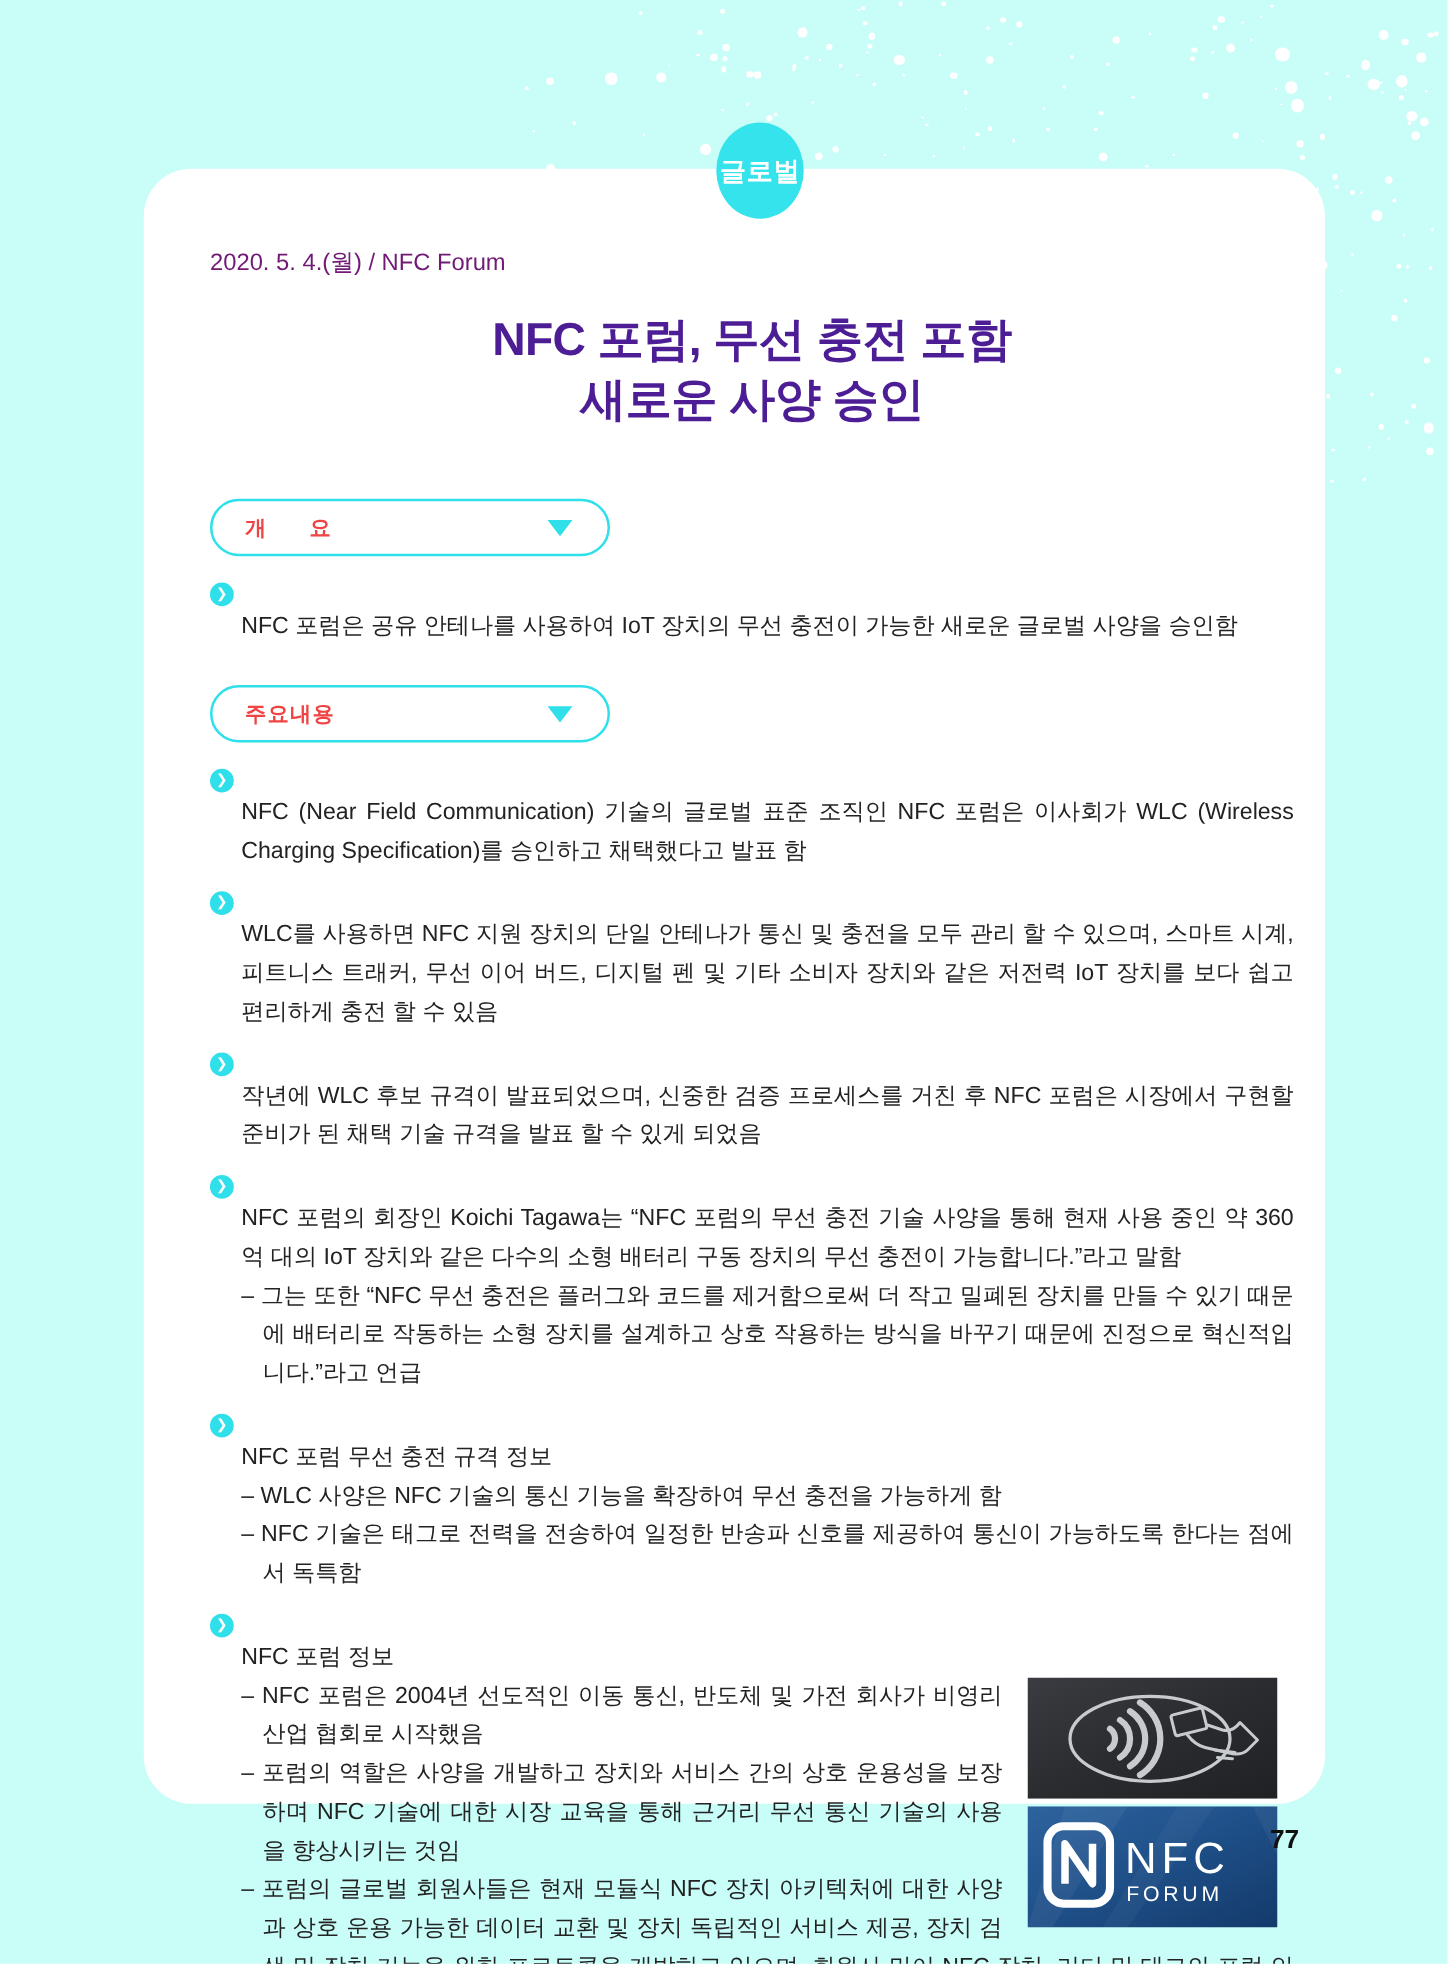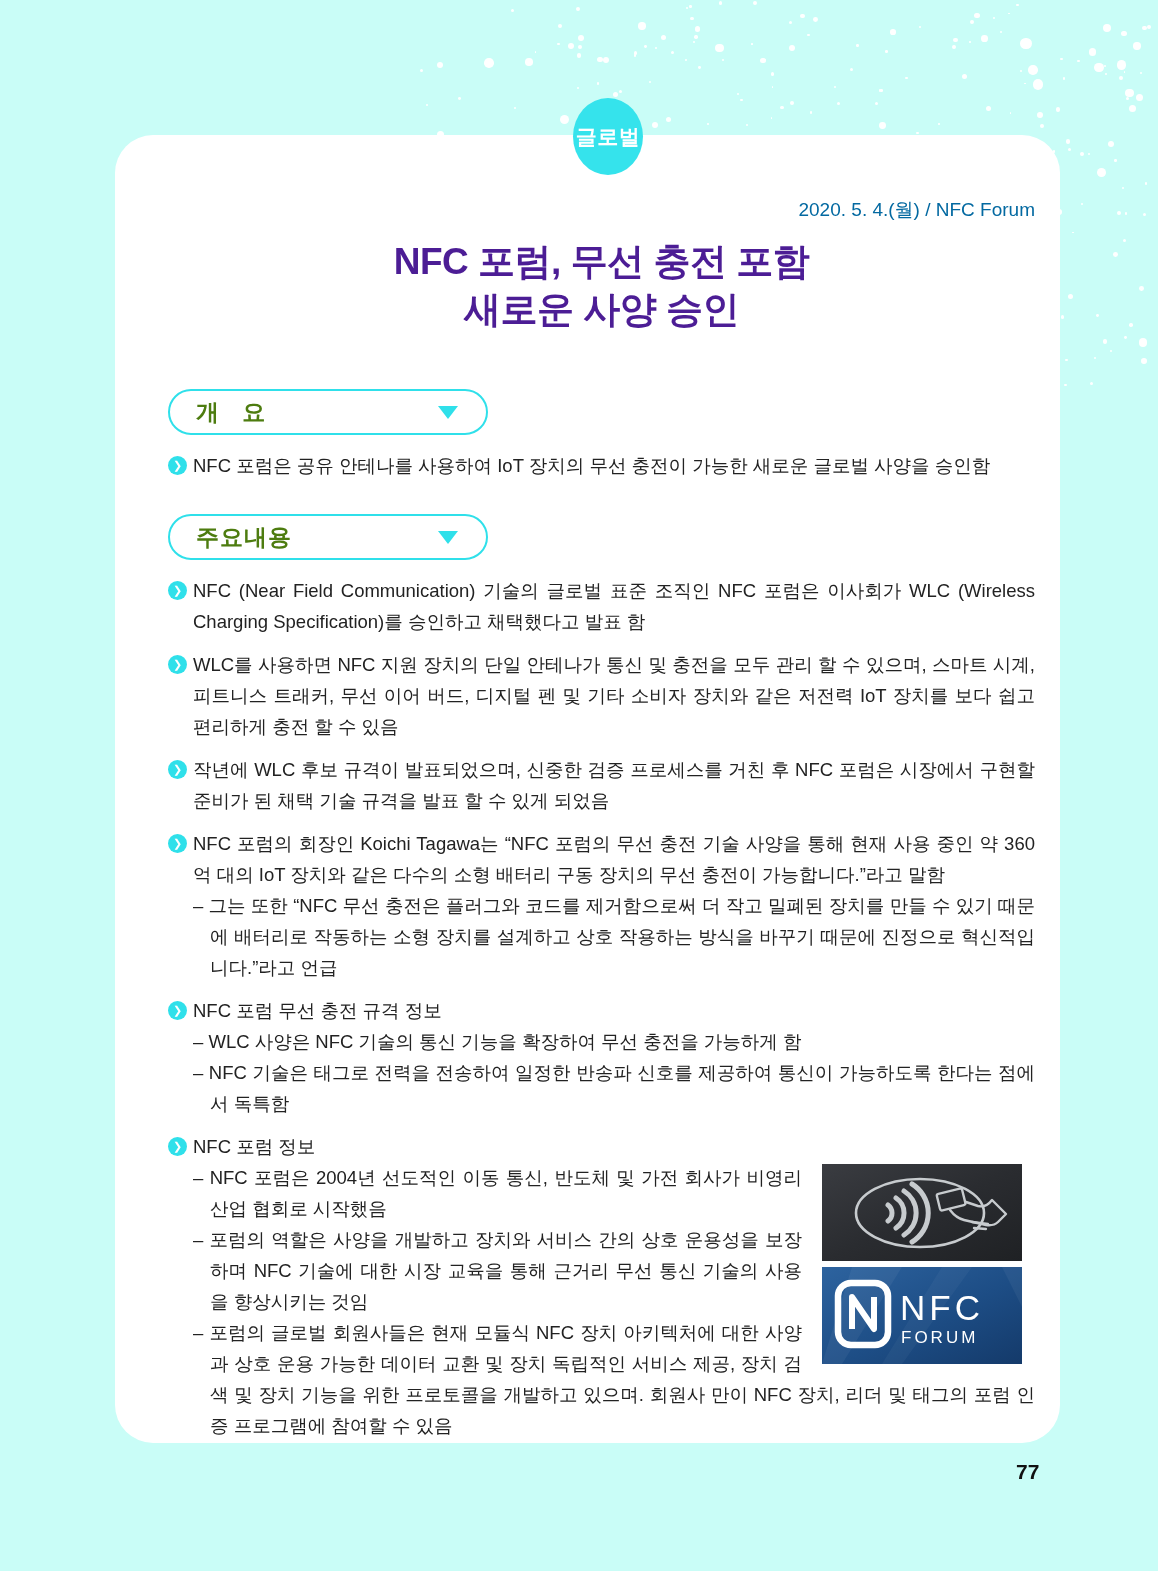--- a/index.html
+++ b/index.html
@@ -16,52 +16,52 @@
     background:#ffffff;border-radius:38px;z-index:1;
     box-sizing:border-box;padding:62px 25px 0 53px;
   }
   .badge{
     position:absolute;left:573px;top:98px;width:70px;height:77px;
     background:#35e3ec;border-radius:50%;z-index:2;
     display:flex;align-items:center;justify-content:center;
     color:#ffffff;font-weight:bold;font-size:21px;letter-spacing:0.5px;
   }
   .dateline{
-    text-align:right;color:#0369a1;font-size:19px;margin:0 0 15px 0;
+    text-align:left;color:#701a75;font-size:19px;margin:0 0 25px 0;
   }
   .title{
     text-align:center;color:#4c1d95;font-size:37px;font-weight:bold;
     line-height:48px;letter-spacing:-0.5px;margin:0 0 55px 0;
   }
   .pill{
     width:320px;height:46px;border:2px solid #2fe0ea;border-radius:25px;
     box-sizing:border-box;display:flex;align-items:center;position:relative;
     margin:0 0 15px 0;background:#ffffff;
   }
   .pill .pill-label{
-    color:#4d7c0f;font-size:23px;font-weight:bold;margin-left:26px;
-    white-space:pre;letter-spacing:1px;
+    color:#ef4444;font-size:17px;font-weight:bold;margin-left:26px;
+    white-space:pre;letter-spacing:1px;font-family:Liberation Mono, monospace;
   }
   .pill .tri{
     position:absolute;right:28px;top:15px;width:0;height:0;
     border-left:10px solid transparent;border-right:10px solid transparent;
     border-top:13px solid #2fe0ea;
   }
   .bullet-group{margin:0 0 12px 0;}
   .bullet{display:flex;align-items:flex-start;}
   .b-icon{
     flex:0 0 19px;width:19px;height:19px;border-radius:50%;
     background:#2fe0ea;color:#ffffff;margin:6px 6px 0 0;
     display:flex;align-items:center;justify-content:center;
     font-size:11px;font-weight:bold;line-height:19px;
   }
   .b-text,.sub{
     color:#222222;font-size:18.5px;line-height:31px;text-align:justify;
   }
-  .b-text{flex:1;}
+  .b-text{flex:1;margin-top:24px;}
   .subs{margin-left:25px;}
   .sub{padding-left:17px;text-indent:-17px;}
   .ov-gap{margin-bottom:33px;}
   .media-float{
     float:right;width:200px;margin:2px 13px 8px 20px;
   }
   .media-float svg{display:block;}
   .media-gap{height:6px;}
   .page-num{
     position:absolute;left:1016px;top:1460px;z-index:1;

